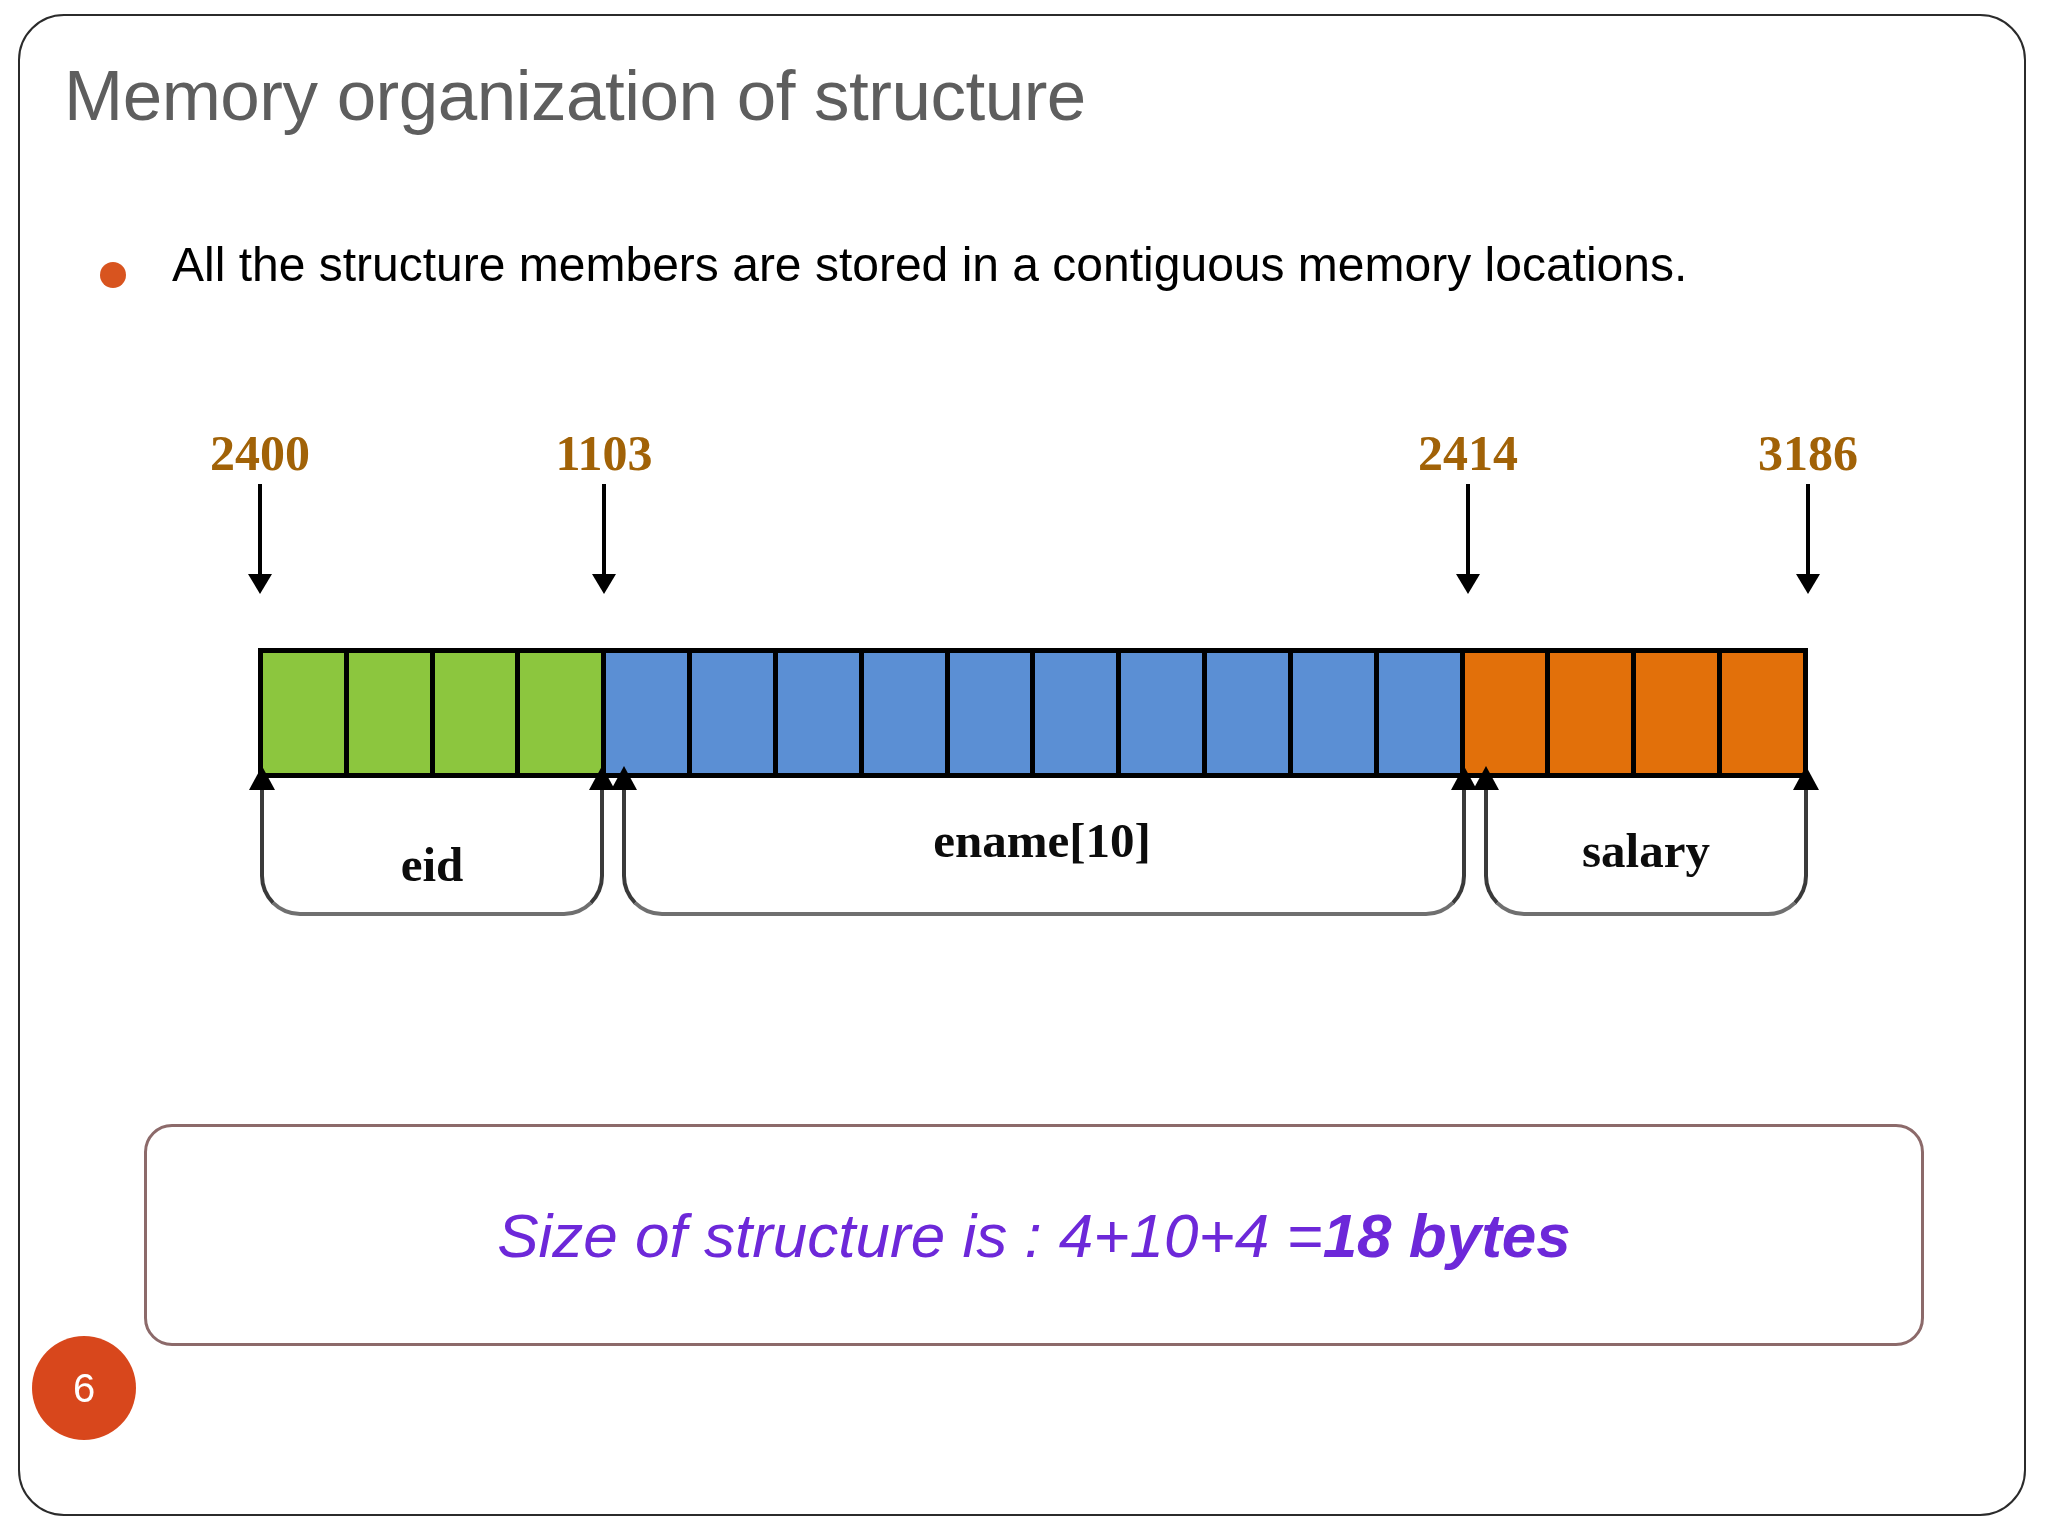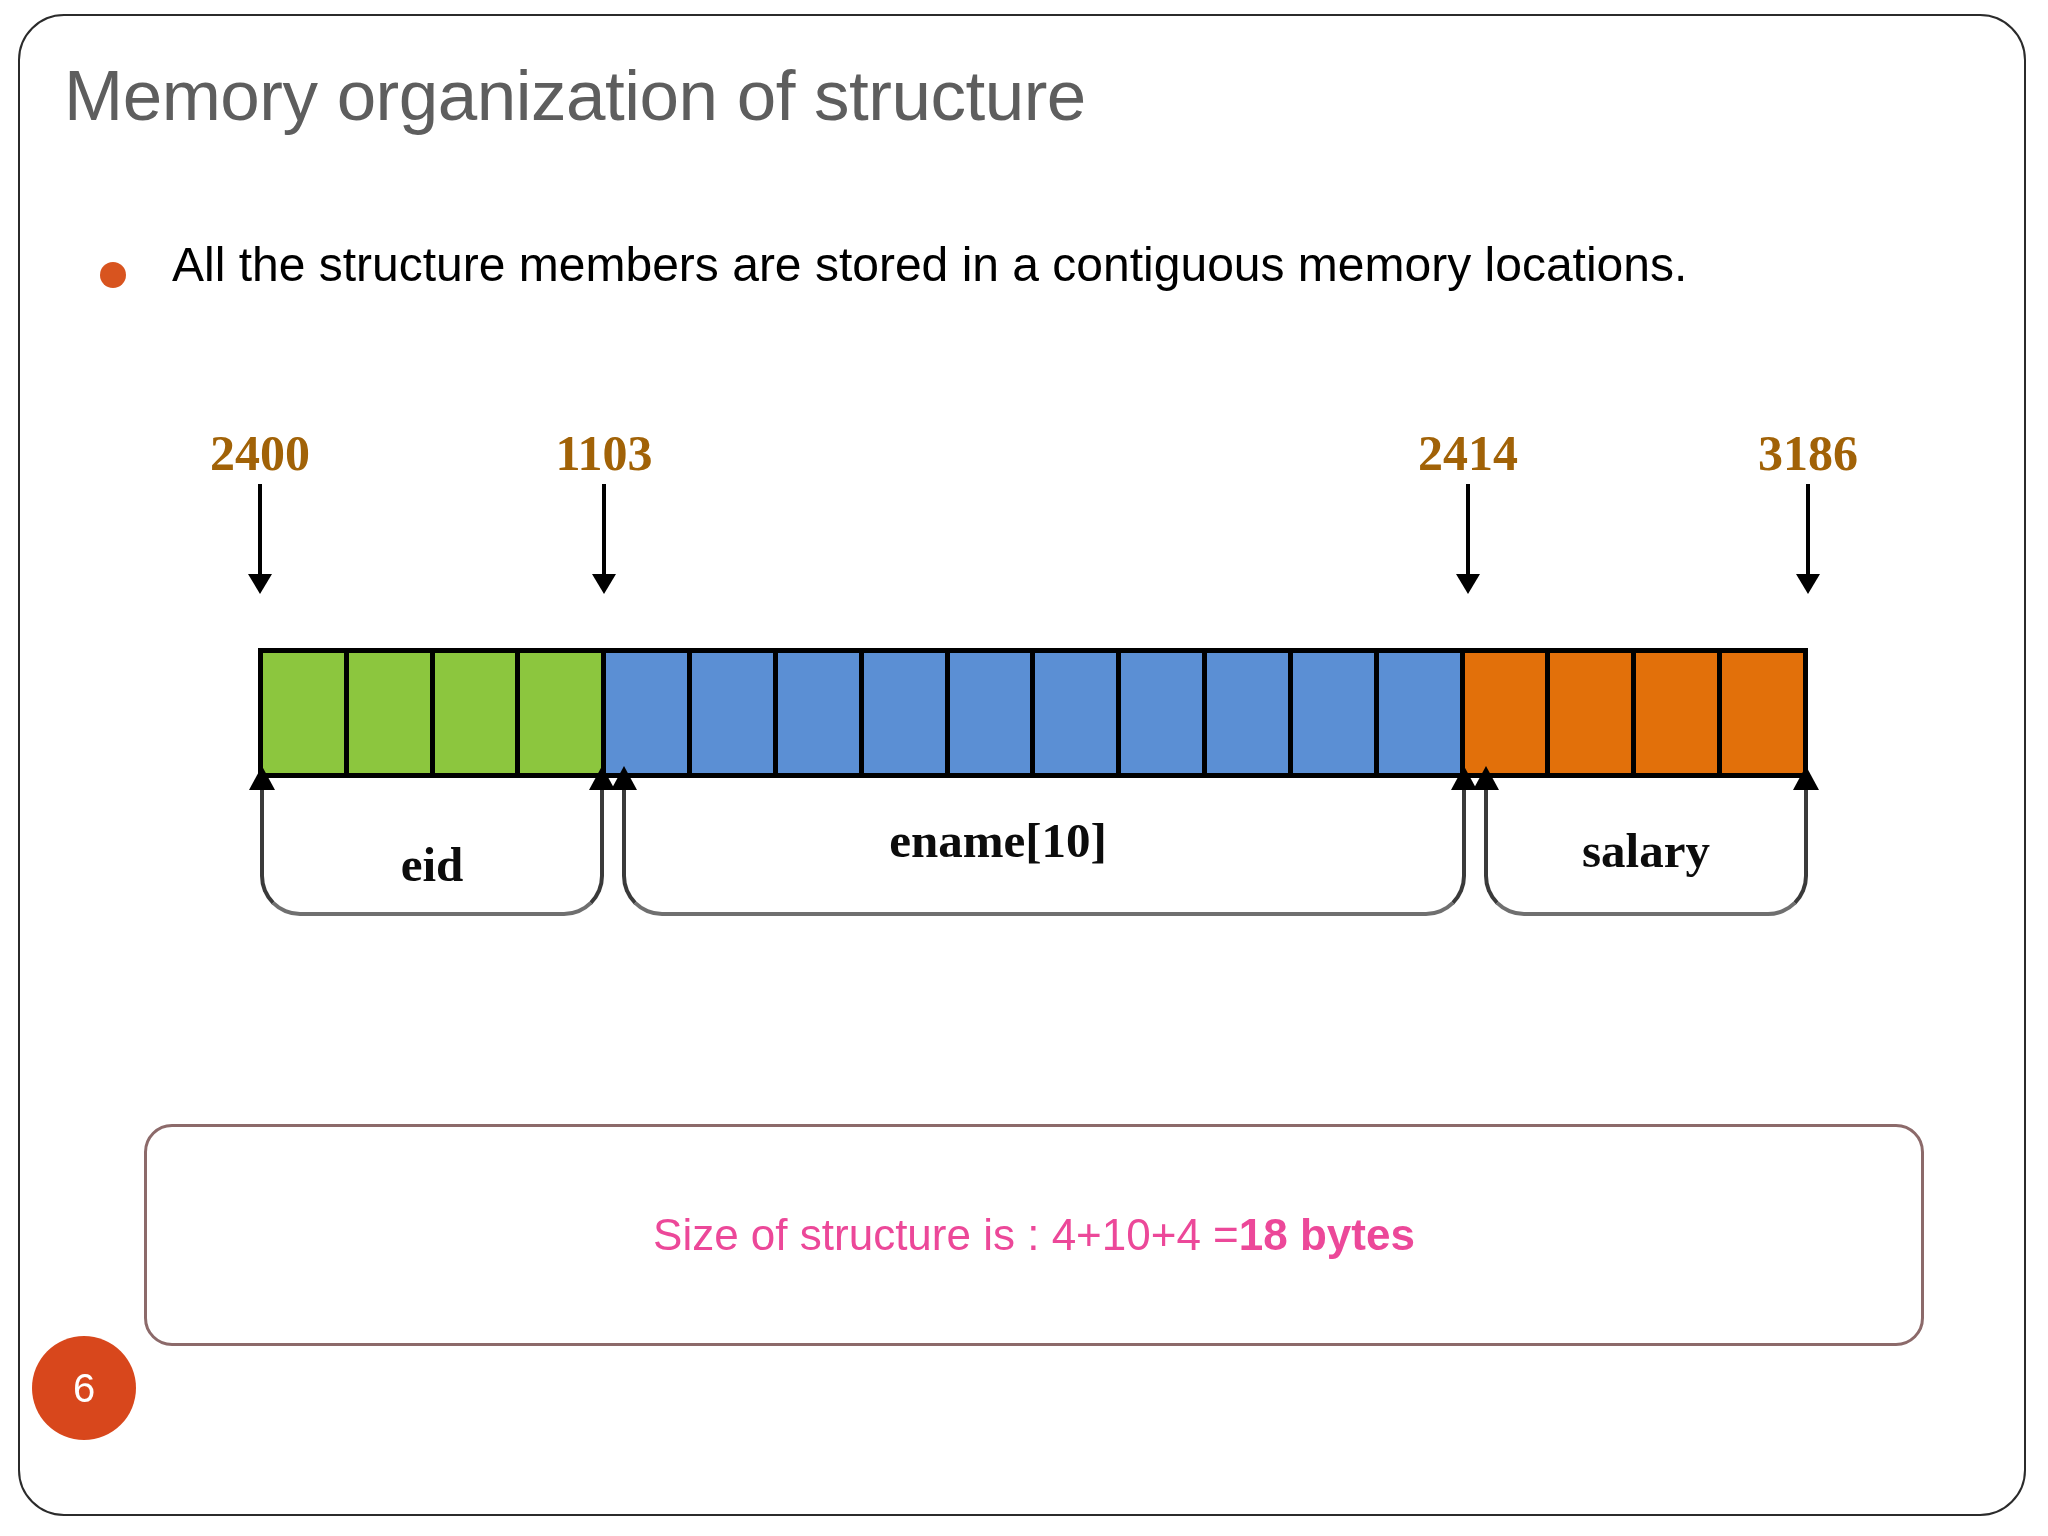--- a/index.html
+++ b/index.html
@@ -173,24 +173,25 @@
     width: 1780px;
     height: 222px;
     border: 3px solid #8c6a6a;
     border-radius: 28px;
     box-sizing: border-box;
     display: flex;
     align-items: center;
     justify-content: center;
   }
   #summary-text {
-    font-size: 44px;
-    color: #ec4899;
+    font-size: 62px;
+    color: #6d28d9;
     font-weight: 400;
     white-space: nowrap;
+    font-style: italic;
   }
   #summary-text b { font-weight: bold; }
 
   
   #page-badge {
     position: absolute;
     left: 12px;
     top: 1320px;
     width: 104px;
     height: 104px;
@@ -253,21 +254,21 @@
       <div class="mem-cell" style="background: rgb(226, 112, 10);"></div>
       <div class="mem-cell" style="background: rgb(226, 112, 10);"></div>
       <div class="mem-cell" style="background: rgb(226, 112, 10);"></div>
       <div class="mem-cell" style="background: rgb(226, 112, 10);"></div>
     </div>
 
     <div class="member-bracket" style="left:240px; width:344px; top:372px;"></div>
     <div class="member-label" style="left:412px; top:420px;">eid</div>
 
     <div class="member-bracket" style="left:602px; width:844px; top:372px;"></div>
-    <div class="member-label" style="left:978px; top:396px;">ename[10]</div>
+    <div class="member-label" style="left:1022px; top:396px;">ename[10]</div>
 
     <div class="member-bracket" style="left:1464px; width:324px; top:372px;"></div>
     <div class="member-label" style="left:1626px; top:406px;">salary</div>
 
   </div>
 
   <div id="summary-box">
     <div id="summary-text">
       <span>Size of structure is : 4+10+4 =</span><b>18 bytes</b>
     </div>

